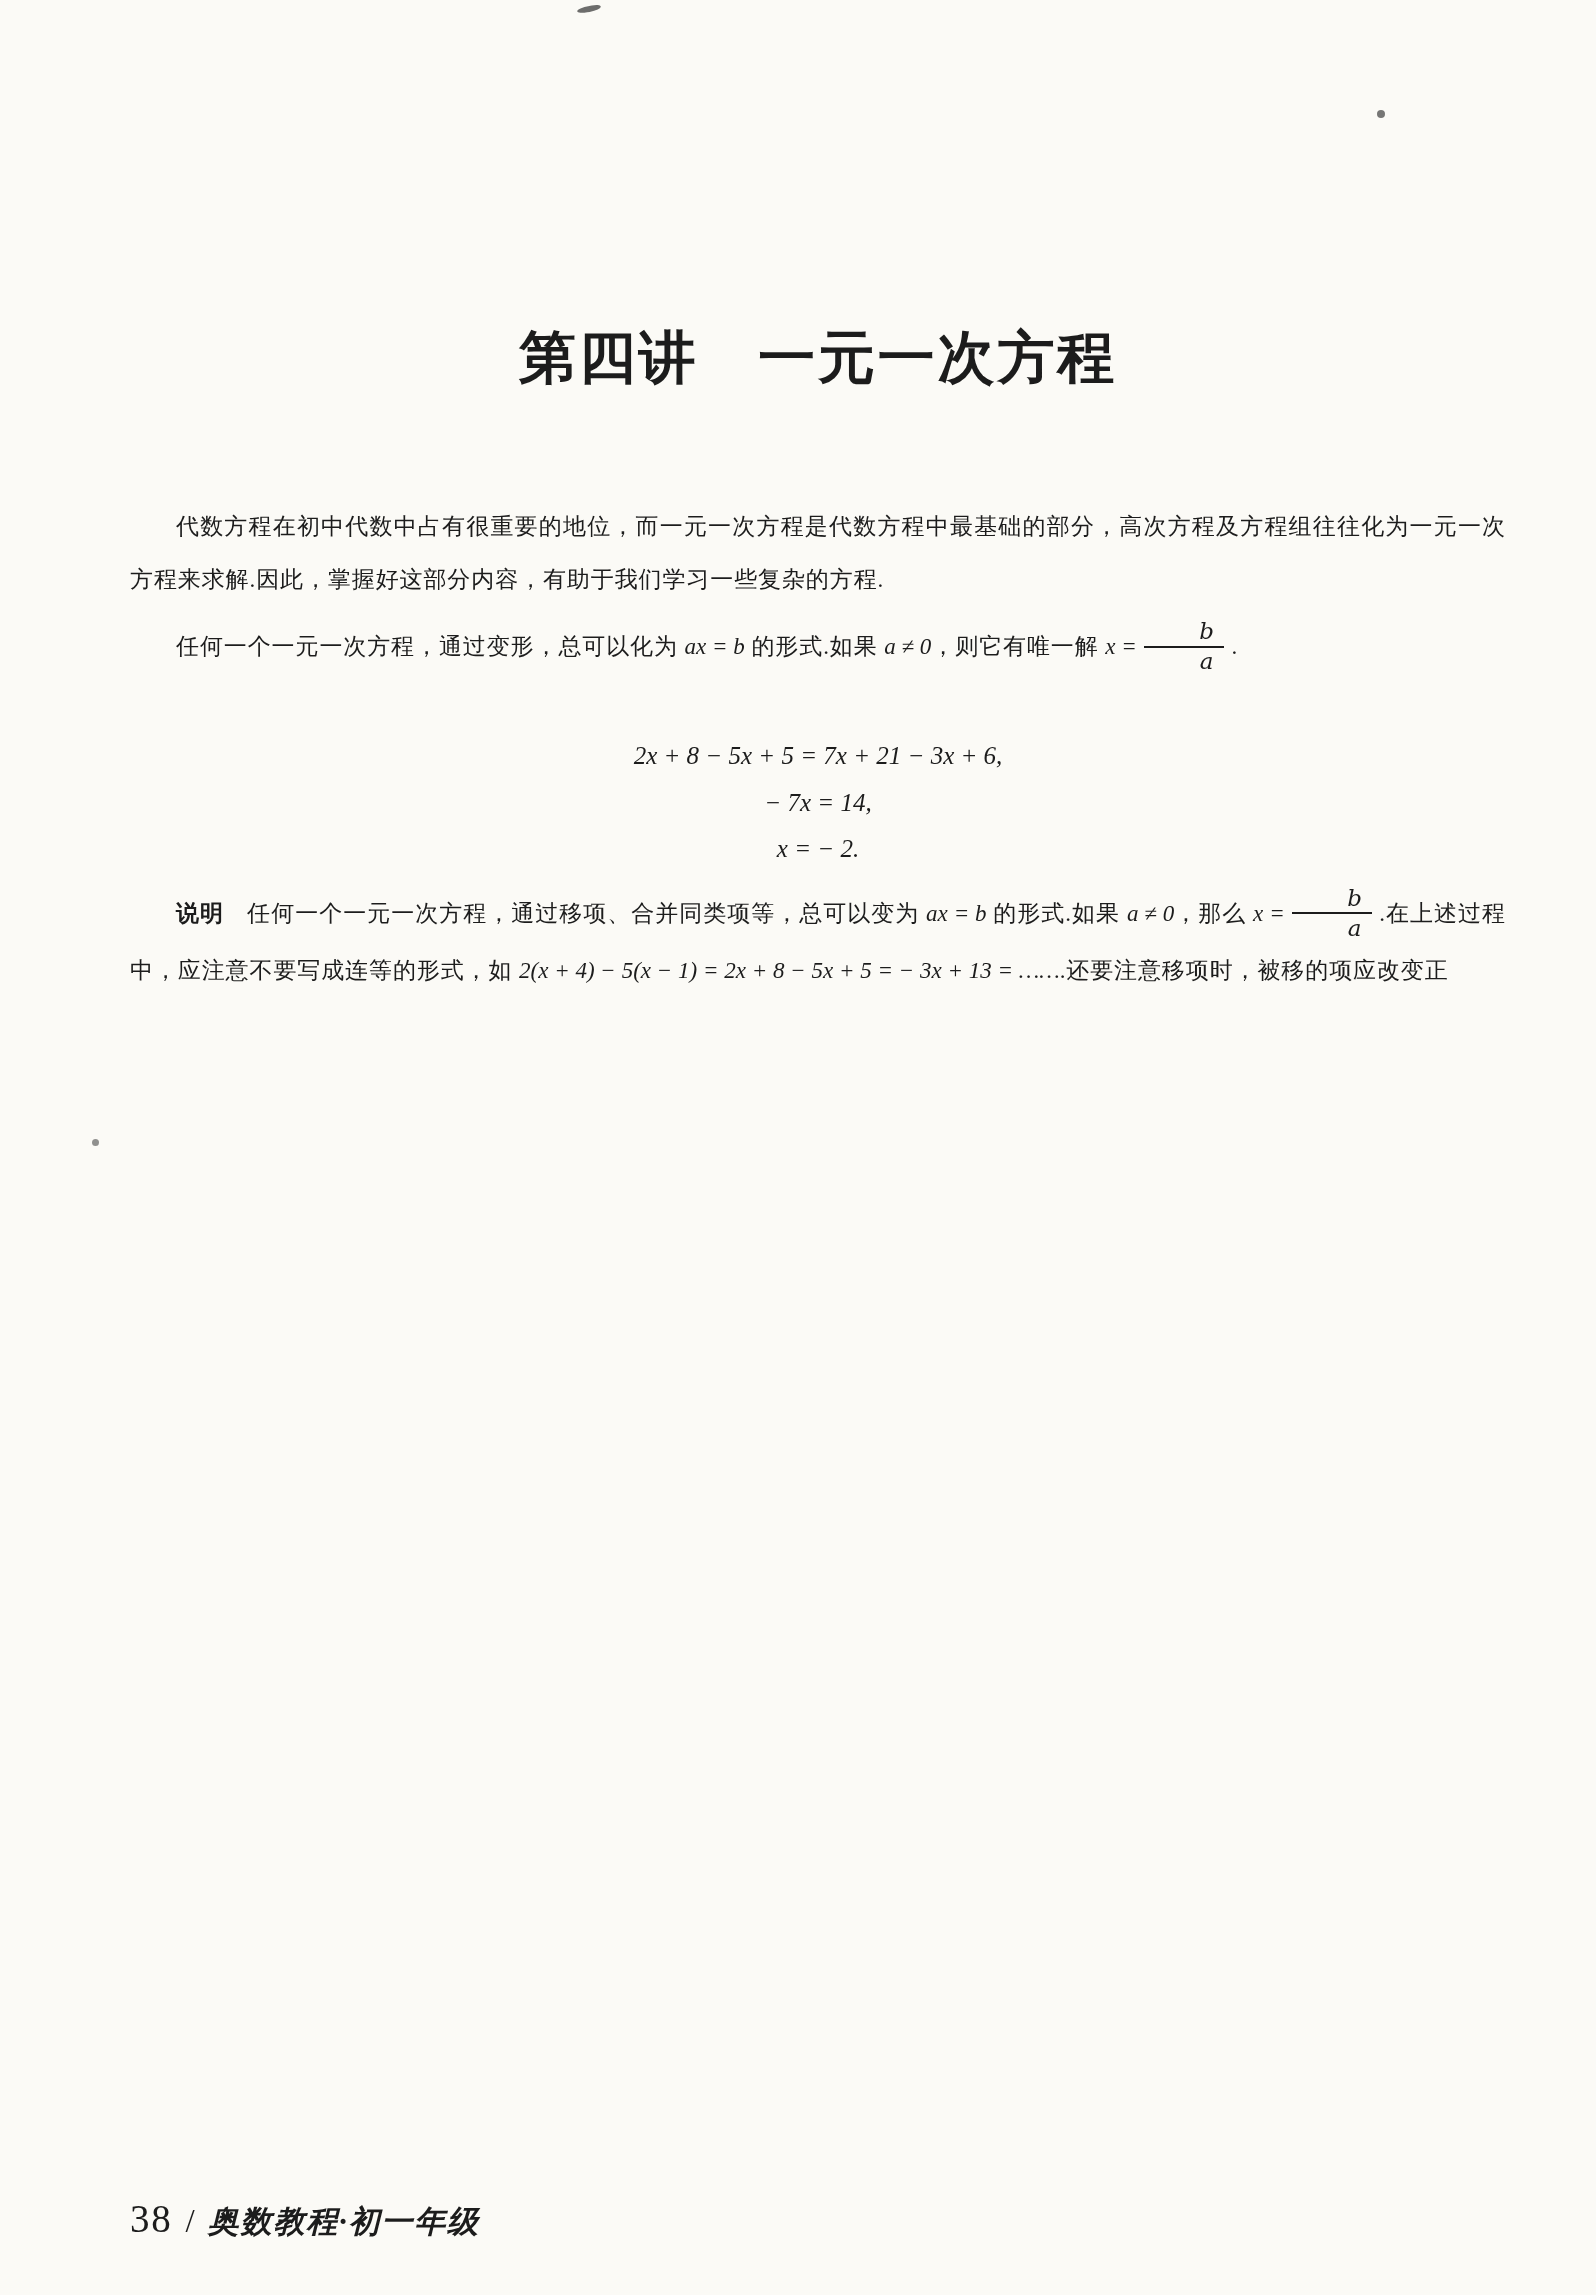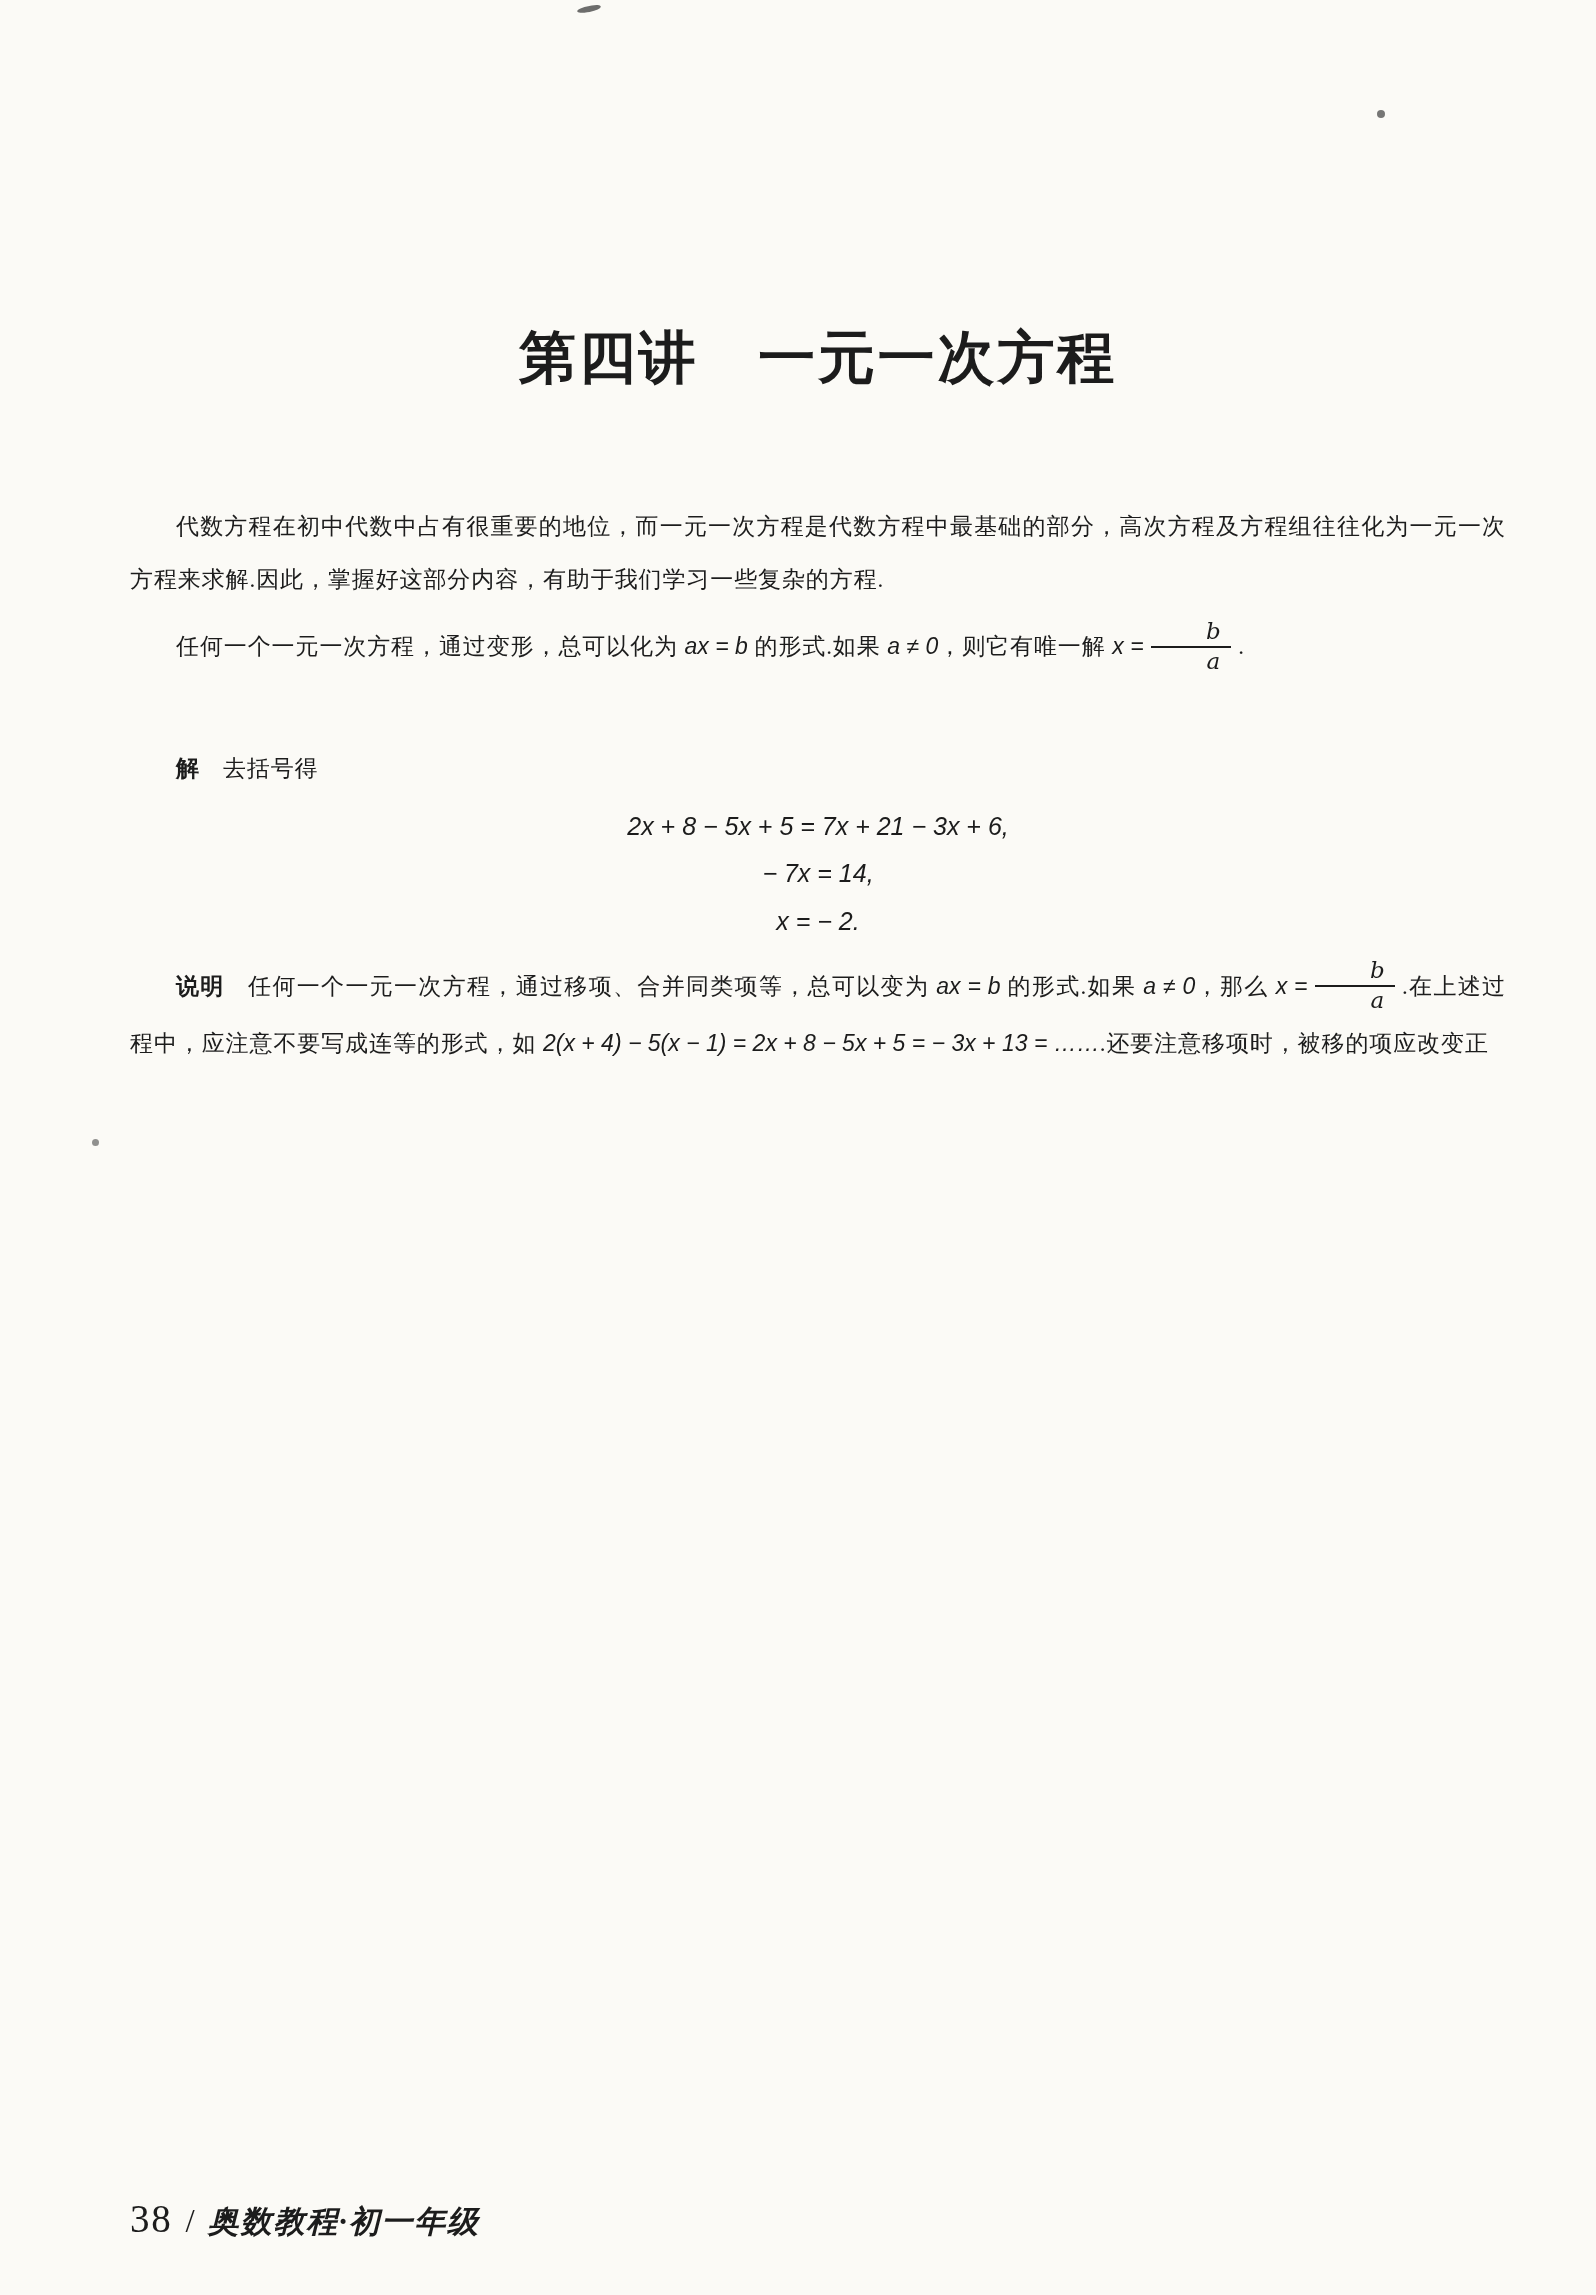--- a/index.html
+++ b/index.html
@@ -28,21 +28,21 @@
     font-size:23px;
     line-height:53px;
     text-align:justify;
     letter-spacing:0.9px;
   }
   .indent { text-indent:2em; }
   .bold { font-weight:bold; }
   .gap { display:inline-block; width:1em; }
   .math {
     font-style:italic;
-    font-family:Liberation Sans, sans-serif;
+    font-family:Liberation Serif, serif;
     letter-spacing:0;
   }
   .p1 { margin-bottom:13px; }
   .p2 { margin-bottom:68px; }
   .example { margin-bottom:5.5px; }
   .sol-lead { margin-bottom:11px; }
   .eq {
     text-align:center;
     font-size:25px;
     margin:16.5px 0 18.4px 0;
@@ -85,21 +85,20 @@
 
   <div class="content">
 
     <h1 class="title">第四讲　一元一次方程</h1>
 
     <p class="para indent p1">代数方程在初中代数中占有很重要的地位，而一元一次方程是代数方程中最基础的部分，高次方程及方程组往往化为一元一次方程来求解.因此，掌握好这部分内容，有助于我们学习一些复杂的方程.</p>
 
     <p class="para indent p2"><span>任何一个一元一次方程，通过变形，总可以化为 </span><span class="math">ax = b</span><span> 的形式.如果 </span><span class="math">a ≠ 0</span><span>，则它有唯一解 </span><span class="math">x =</span><span class="frac"><span class="num">b</span><span class="den">a</span></span><span>.</span></p>
 
 
-    <p class="para indent sol-lead"><span class="bold">解</span><span class="gap"></span><span>去括号得</span></p>
 
     <p class="eq"><span class="math">2x + 8 − 5x + 5 = 7x + 21 − 3x + 6,</span></p>
 
 
     <p class="eq"><span class="math">− 7x = 14,</span></p>
 
 
     <p class="eq"><span class="math">x = − 2.</span></p>
 
     <p class="para indent note"><span class="bold">说明</span><span class="gap"></span><span>任何一个一元一次方程，通过移项、合并同类项等，总可以变为 </span><span class="math">ax = b</span><span> 的形式.如果 </span><span class="math">a ≠ 0</span><span>，那么 </span><span class="math">x =</span><span class="frac"><span class="num">b</span><span class="den">a</span></span><span>.在上述过程中，应注意不要写成连等的形式，如 </span><span class="math">2(x + 4) − 5(x − 1) = 2x + 8 − 5x + 5 = − 3x + 13 = ……</span><span>.还要注意移项时，被移的项应改变正</span></p>

